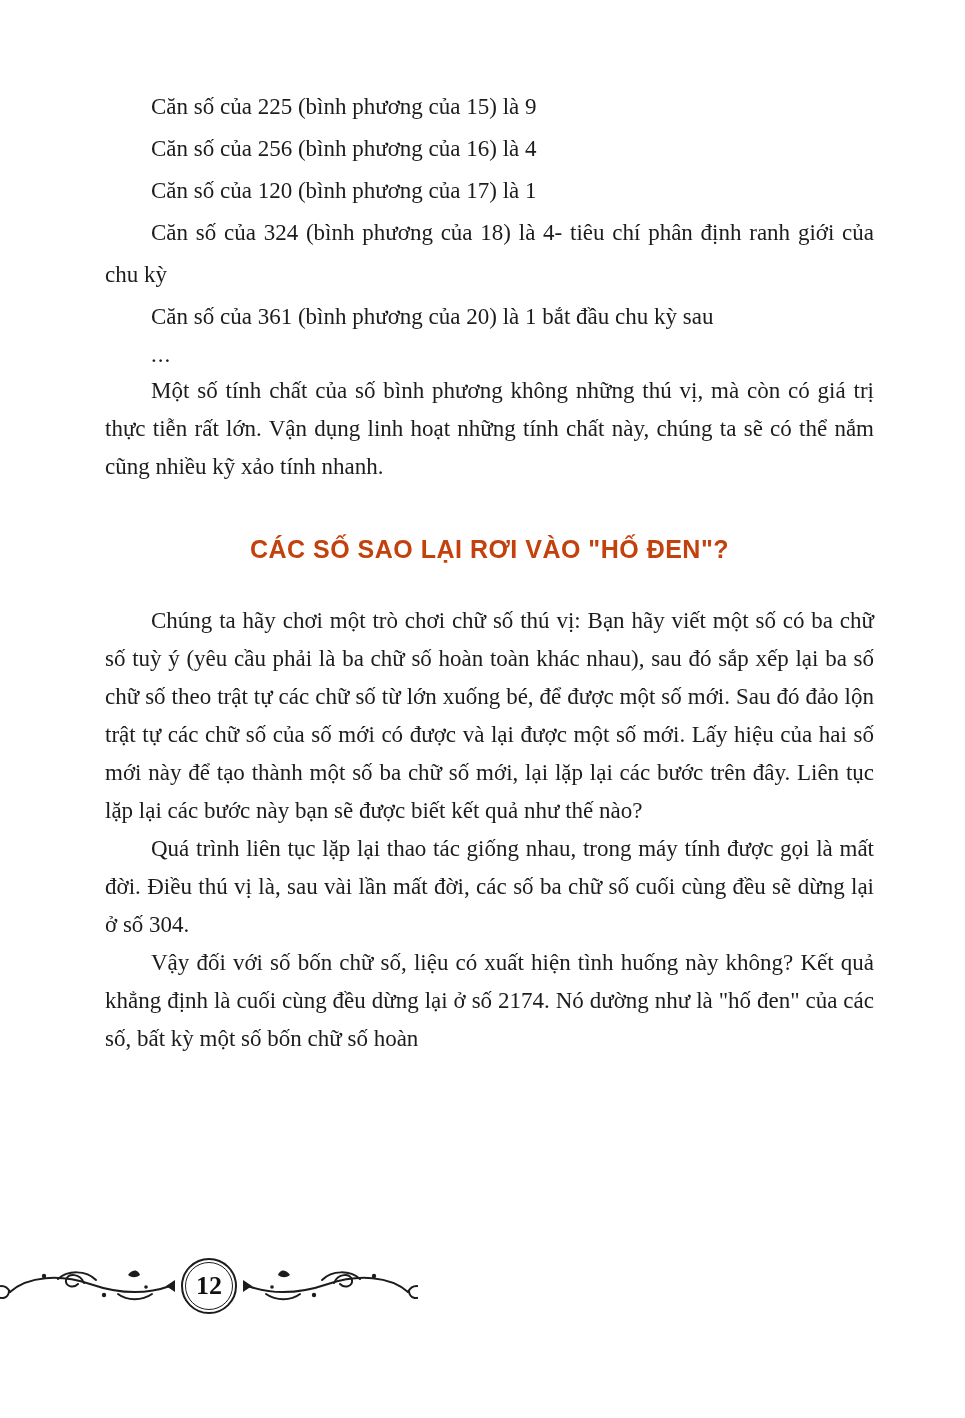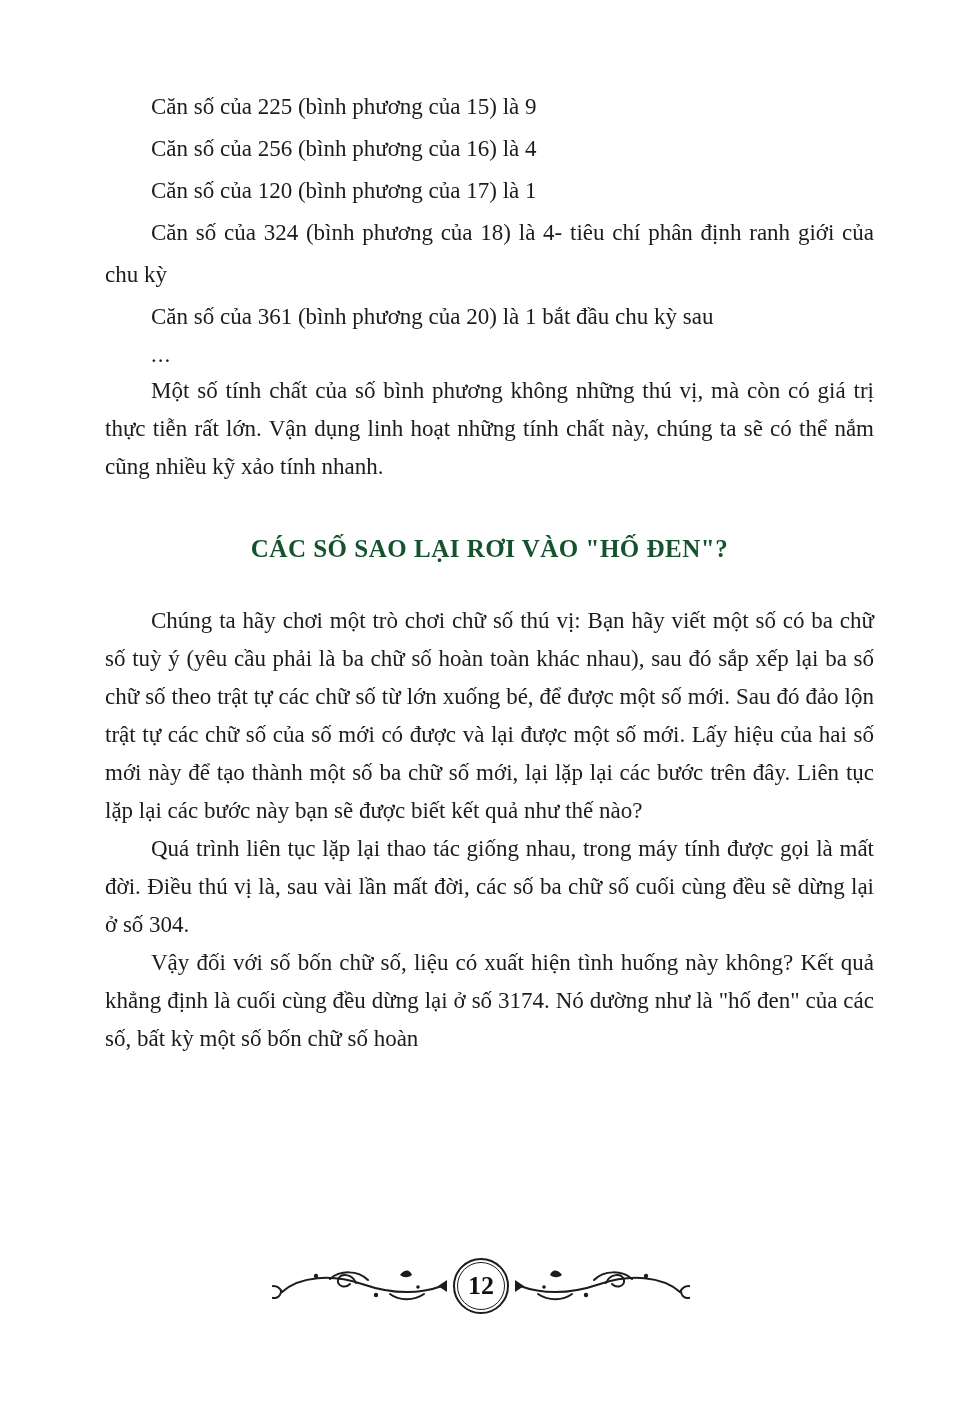--- a/index.html
+++ b/index.html
@@ -32,37 +32,36 @@
     padding: 0;
   }
   .line {
     line-height: 42px;
   }
   .ellipsis-line {
     line-height: 34px;
     letter-spacing: 1px;
   }
   .heading {
-    font-family: Liberation Serif, serif;
+    font-family: Liberation Sans, sans-serif;
     font-size: 25px;
     font-weight: bold;
     text-align: center;
     text-indent: 0;
     letter-spacing: 0.5px;
     margin: 44px 0 34px 0;
-    color: #14532d;
+    color: #c2410c;
   }
   .footer {
     position: absolute;
     left: 0;
     right: 0;
     top: 1258px;
     display: flex;
     align-items: center;
-    justify-content: center;
     gap: 6px;
   }
   .page-circle {
     width: 56px;
     height: 56px;
     border: 2px solid #1c1c1c;
     border-radius: 50%;
     display: flex;
     align-items: center;
     justify-content: center;
@@ -104,21 +103,21 @@
     <p class="line">Căn số của 324 (bình phương của 18) là 4- tiêu chí phân định ranh giới của chu kỳ</p>
     <p class="line">Căn số của 361 (bình phương của 20) là 1 bắt đầu chu kỳ sau</p>
     <p class="line ellipsis-line">...</p>
 
     <p class="para">Một số tính chất của số bình phương không những thú vị, mà còn có giá trị thực tiễn rất lớn. Vận dụng linh hoạt những tính chất này, chúng ta sẽ có thể nắm cũng nhiều kỹ xảo tính nhanh.</p>
 
     <h1 class="heading">CÁC SỐ SAO LẠI RƠI VÀO "HỐ ĐEN"?</h1>
 
     <p class="para">Chúng ta hãy chơi một trò chơi chữ số thú vị: Bạn hãy viết một số có ba chữ số tuỳ ý (yêu cầu phải là ba chữ số hoàn toàn khác nhau), sau đó sắp xếp lại ba số chữ số theo trật tự các chữ số từ lớn xuống bé, để được một số mới. Sau đó đảo lộn trật tự các chữ số của số mới có được và lại được một số mới. Lấy hiệu của hai số mới này để tạo thành một số ba chữ số mới, lại lặp lại các bước trên đây. Liên tục lặp lại các bước này bạn sẽ được biết kết quả như thế nào?</p>
     <p class="para">Quá trình liên tục lặp lại thao tác giống nhau, trong máy tính được gọi là mất đời. Điều thú vị là, sau vài lần mất đời, các số ba chữ số cuối cùng đều sẽ dừng lại ở số 304.</p>
-    <p class="para">Vậy đối với số bốn chữ số, liệu có xuất hiện tình huống này không? Kết quả khẳng định là cuối cùng đều dừng lại ở số 3174. Nó dường như là "hố đen" của các số, bất kỳ một số bốn chữ số hoàn</p>
+    <p class="para">Vậy đối với số bốn chữ số, liệu có xuất hiện tình huống này không? Kết quả khẳng định là cuối cùng đều dừng lại ở số 2174. Nó dường như là "hố đen" của các số, bất kỳ một số bốn chữ số hoàn</p>
   </div>
 
   <div class="footer">
     <svg class="flourish left" width="175" height="48" viewBox="0 0 175 48" aria-hidden="true">
       <g fill="none" stroke="#1c1c1c" stroke-width="2" stroke-linecap="round">
         <path d="M10 30 C 28 14, 60 12, 90 22 C 122 33, 148 32, 170 24"></path>
         <path d="M10 30 c -5 -9, -16 -7, -14 1 c 2 8, 13 6, 13 -2"></path>
         <path d="M58 17 c 10 -9, 28 -9, 38 1"></path>
         <path d="M118 32 c 9 7, 24 7, 34 0"></path>
         <path d="M84 21 c -4 -10, -16 -10, -18 -3 c -1 6, 7 9, 12 4"></path>

